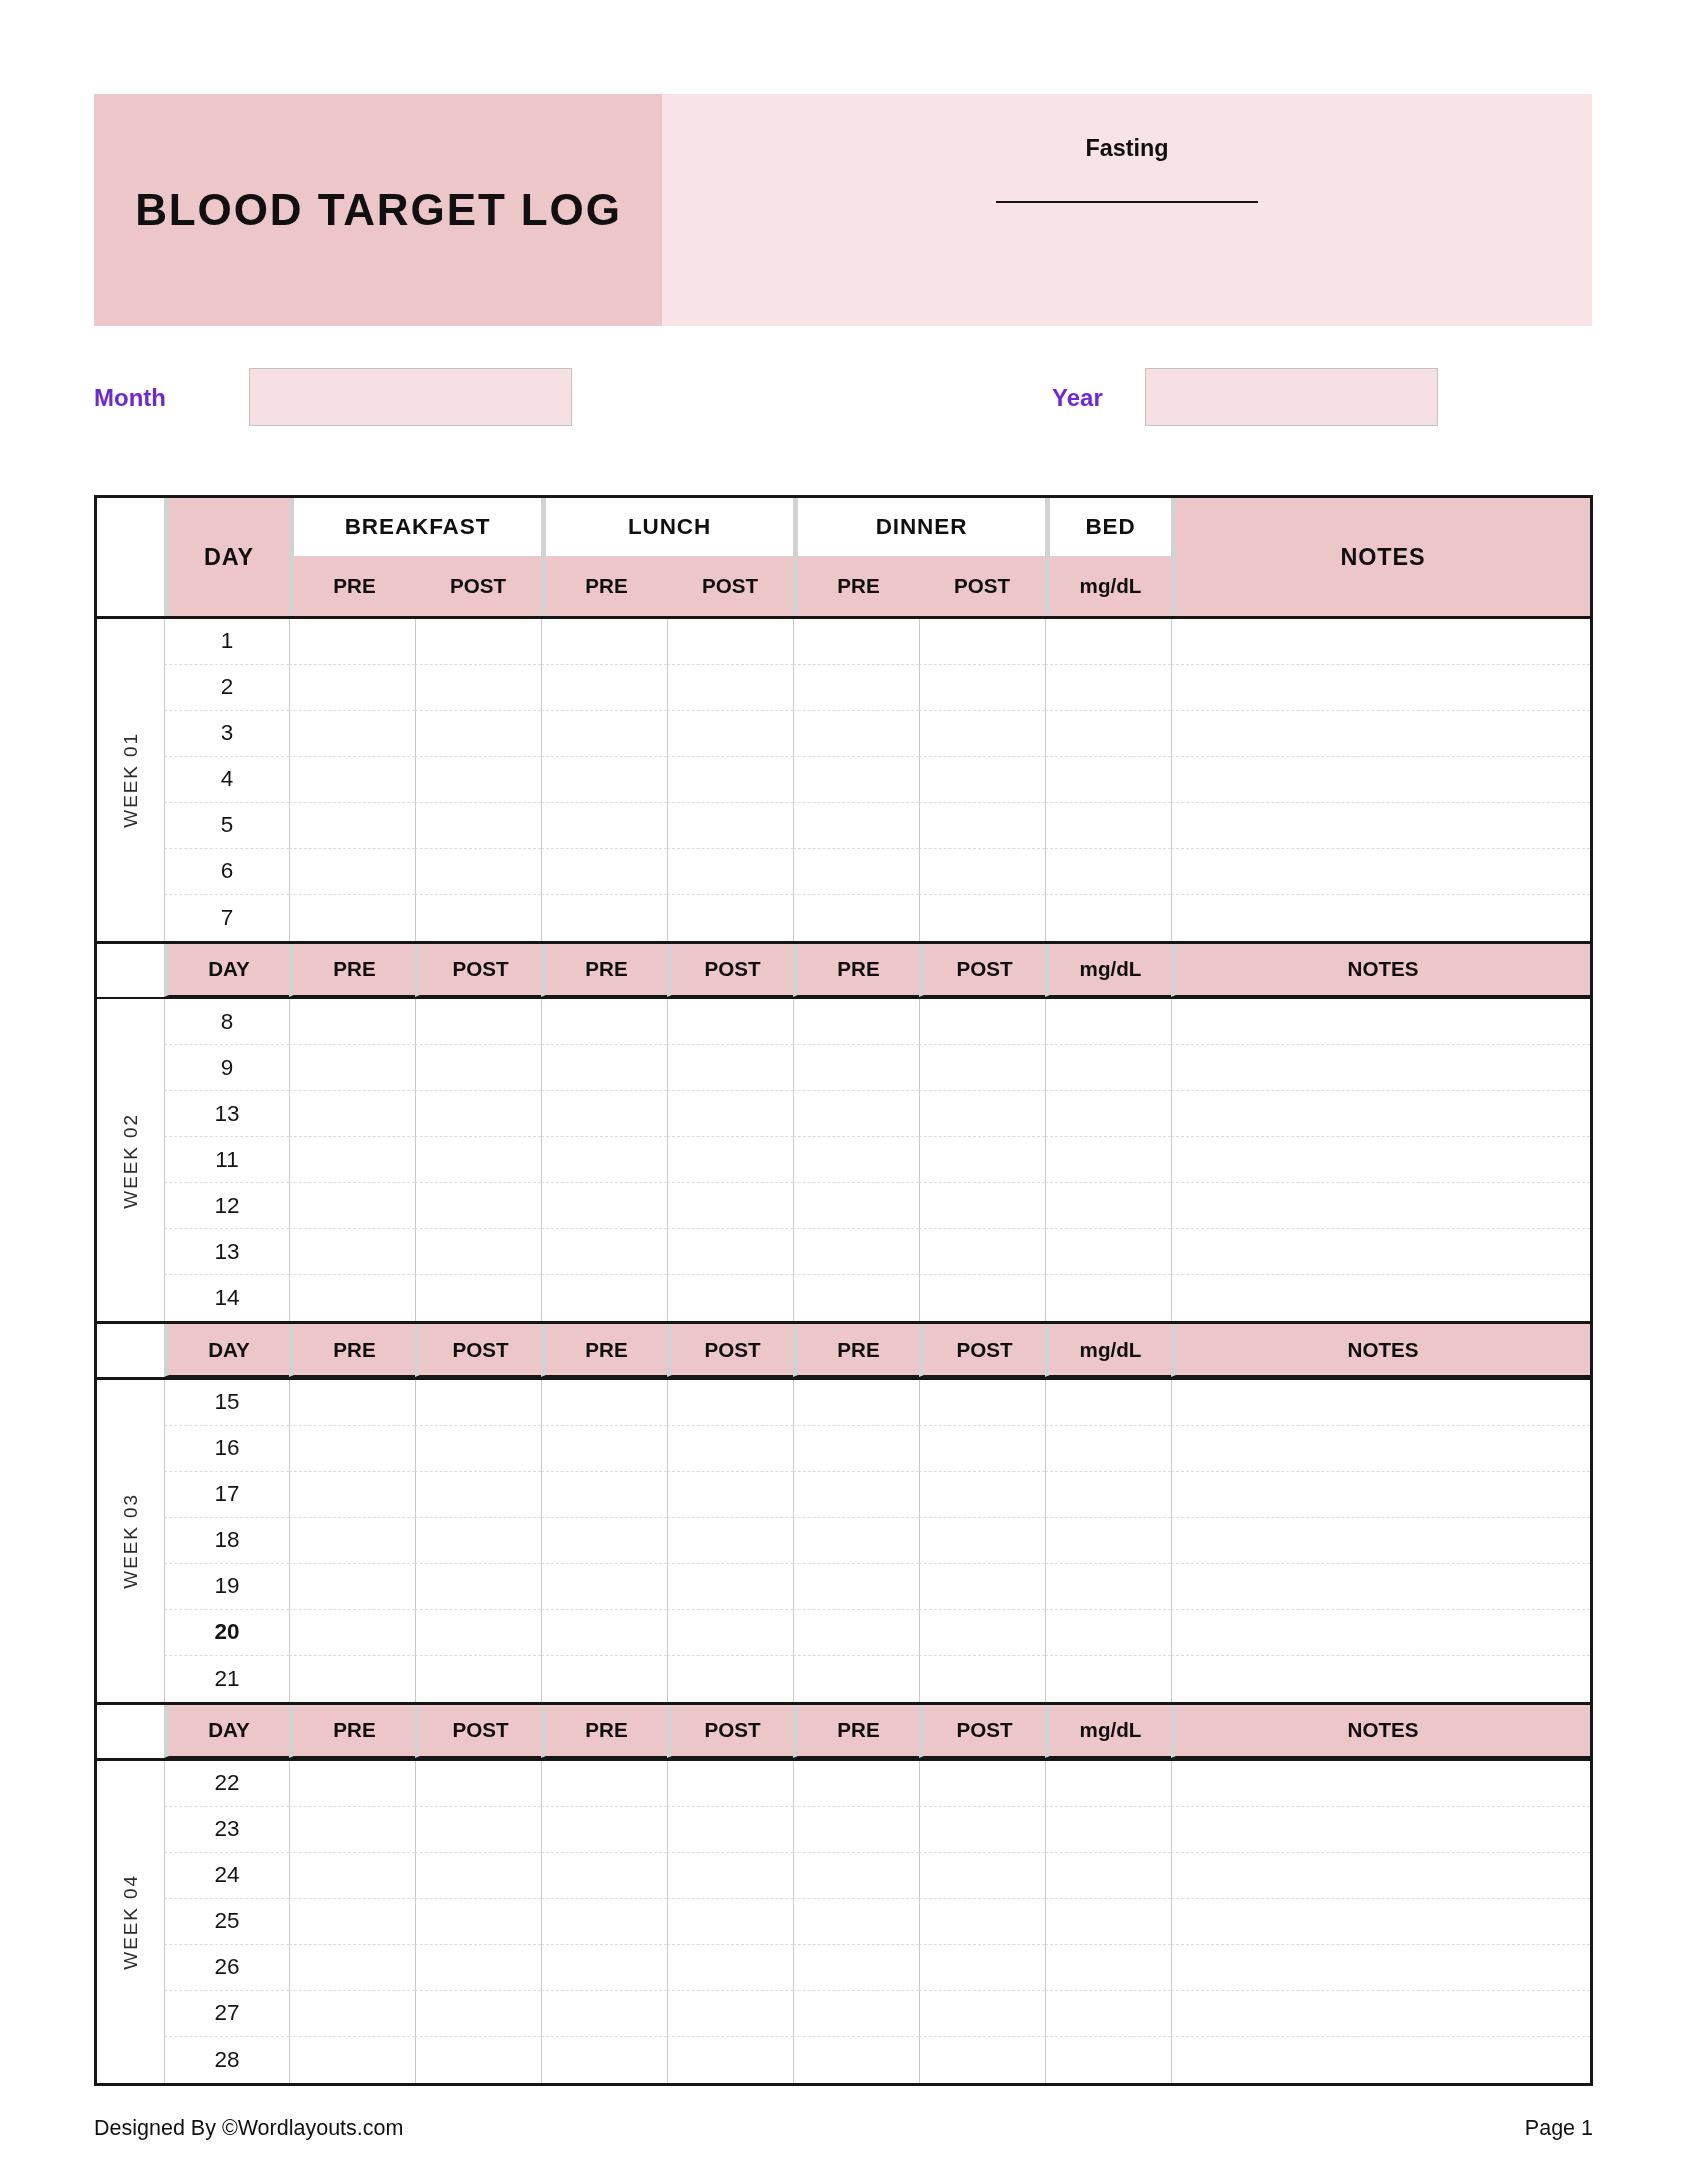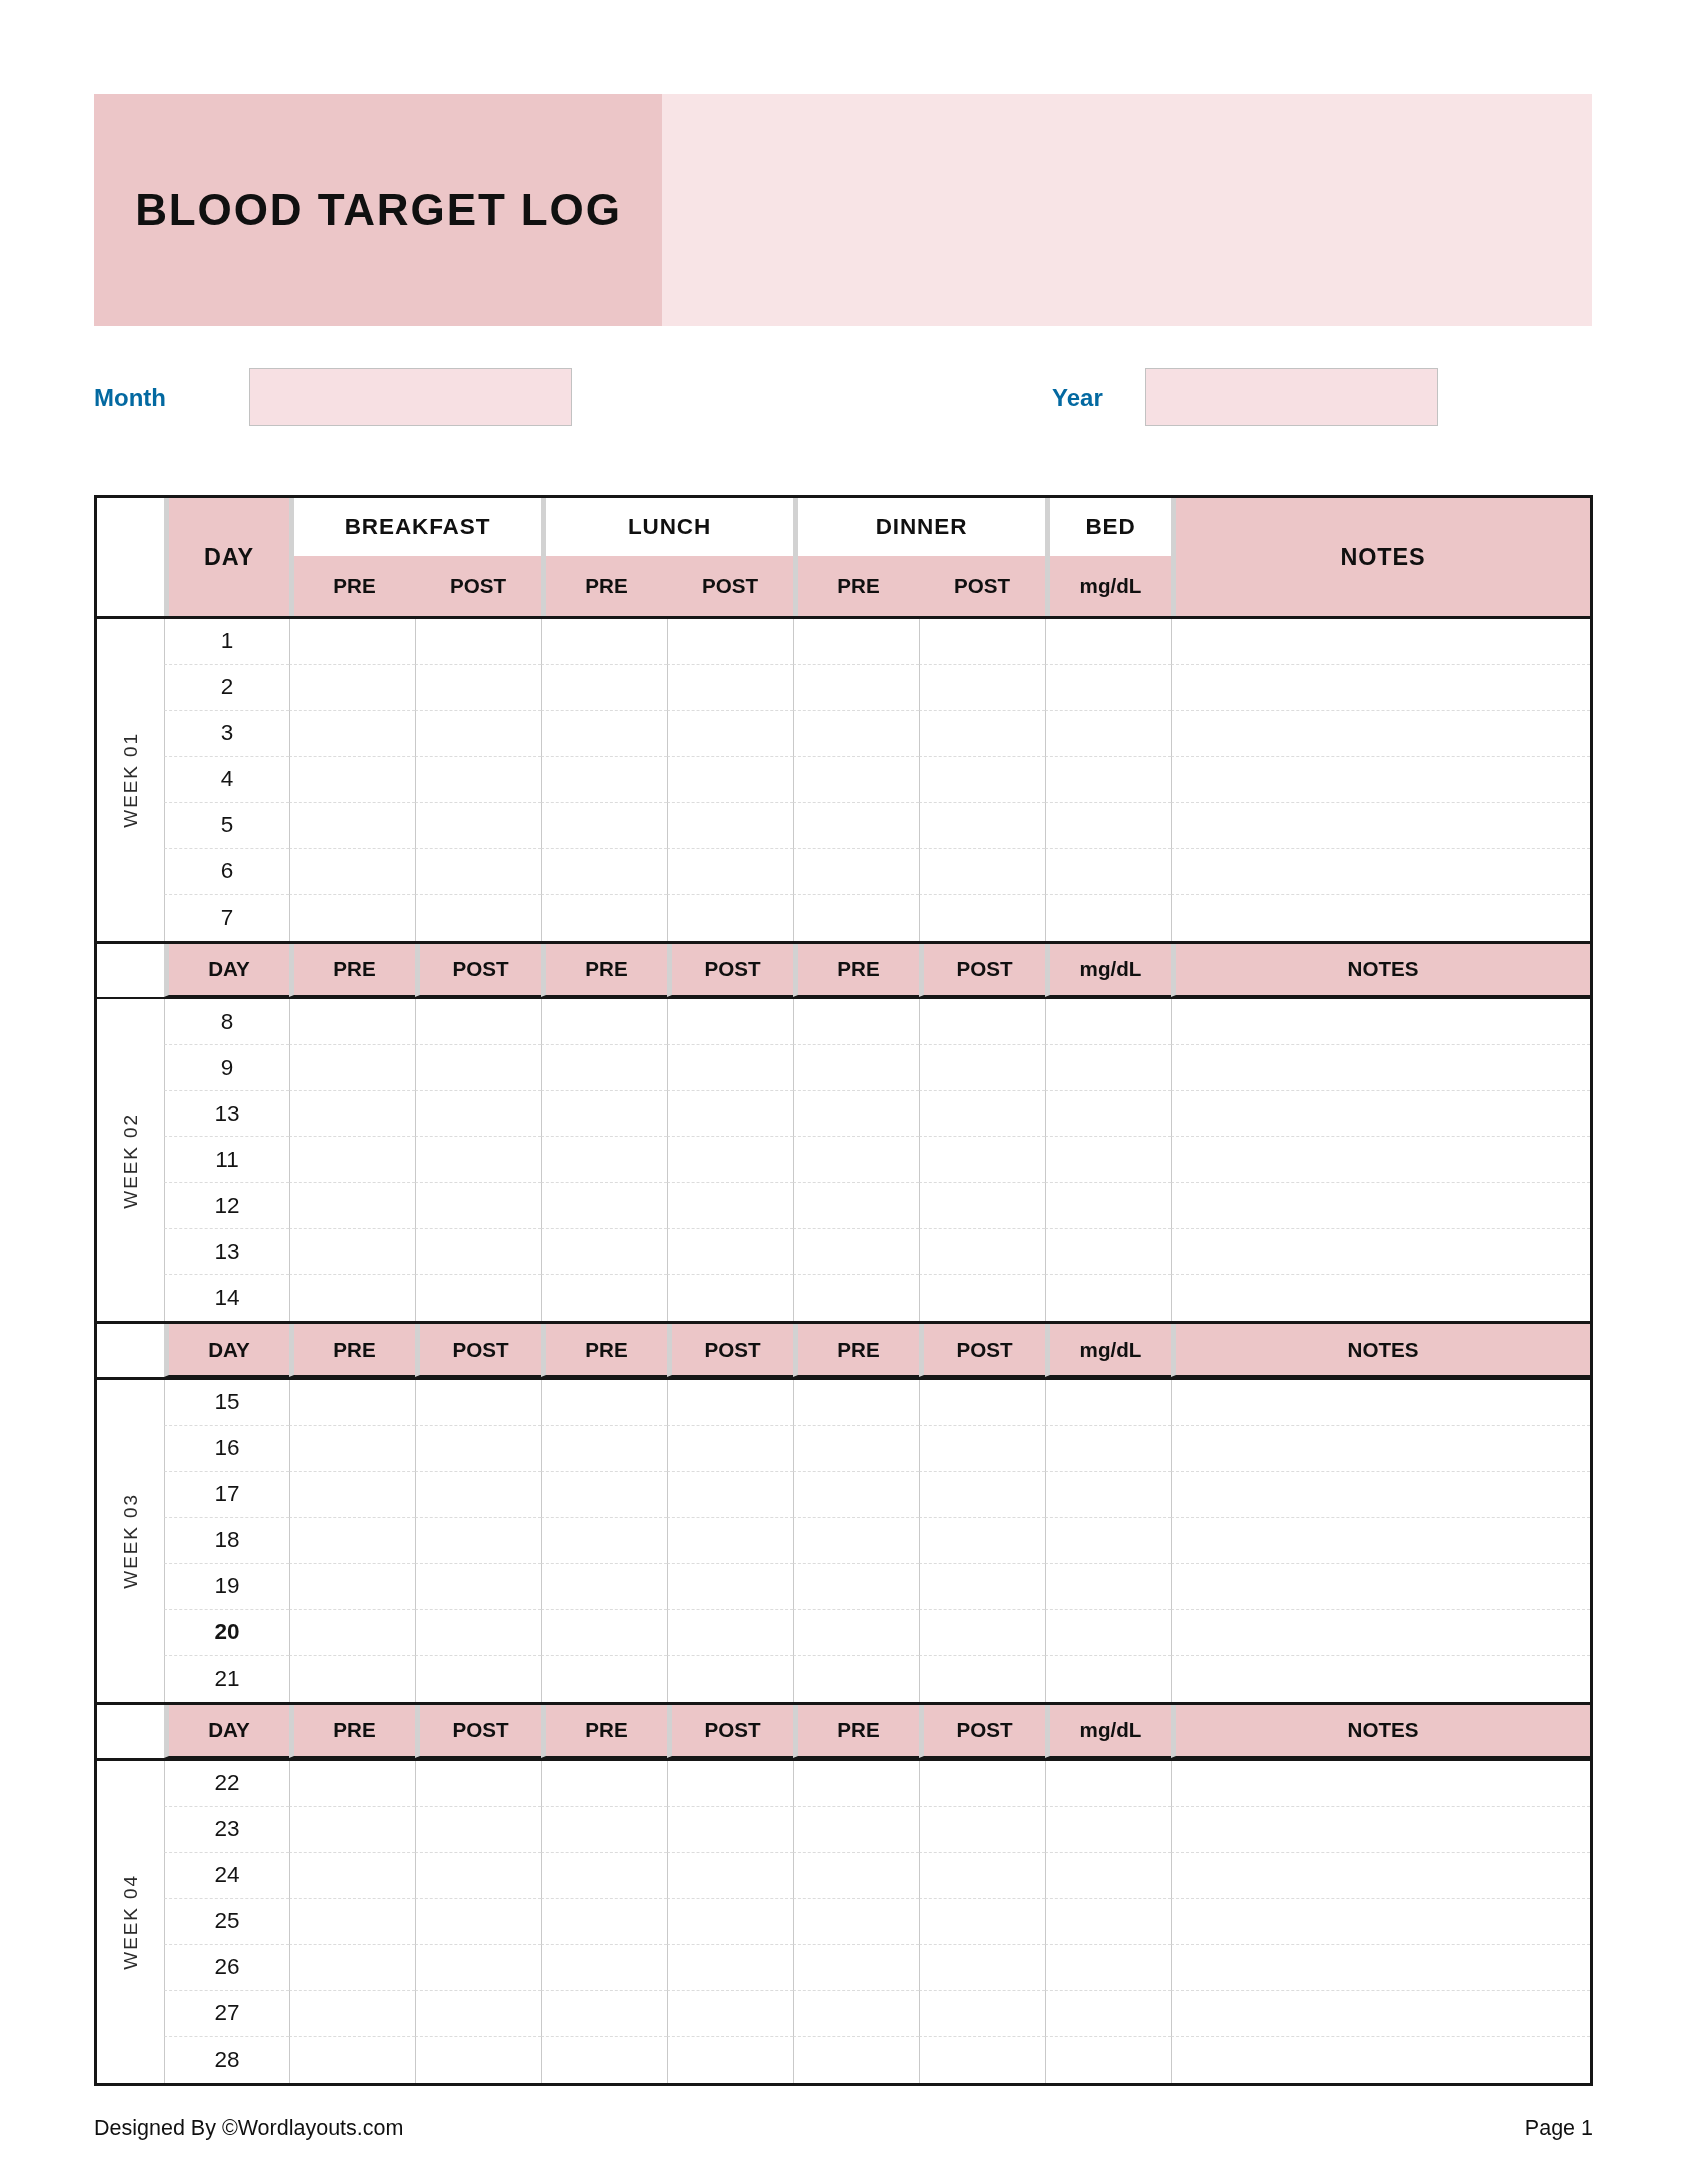--- a/index.html
+++ b/index.html
@@ -36,21 +36,21 @@
   .ranges-col .rlabel { font-size:23.4px; font-weight:bold; color:#101010; }
   .ranges-col .rblank {
     margin-top:39px; width:262px; height:0;
     border-top:2.8px solid #141414;
   }
 
   
   .meta-row { position:absolute; left:94px; top:368px; width:1499px; height:60px; }
   .meta-label {
     position:absolute; top:0; height:60px; display:flex; align-items:center;
-    font-size:24px; font-weight:bold; color:#0369a1;
+    font-size:24px; font-weight:bold; color:#6d28d9;
   }
   .meta-label.month { left:0; }
   .meta-label.year  { left:958px; }
   .meta-input {
     position:absolute; top:0; height:58px;
     background:#f7e0e3; border:1.9px solid #c2c2c2;
     font-size:22.5px; padding:0 11.2px; display:flex; align-items:center;
   }
   .meta-input.month { left:155px; width:323px; }
   .meta-input.year  { left:1051px; width:293px; }
@@ -119,20 +119,24 @@
 </style>
 </head>
 <body>
 
 <div class="title-box">
   <h1>BLOOD TARGET LOG</h1>
 </div>
 
 <div class="ranges-box">
   <div class="ranges-cols">
+    <div class="ranges-col">
+      <div class="rlabel">Fasting</div>
+      <div class="rblank"></div>
+    </div>
   </div>
 </div>
 
 <div class="meta-row">
   <div class="meta-label month">Month</div>
   <div class="meta-input month"></div>
   <div class="meta-label year">Year</div>
   <div class="meta-input year"></div>
 </div>
 

